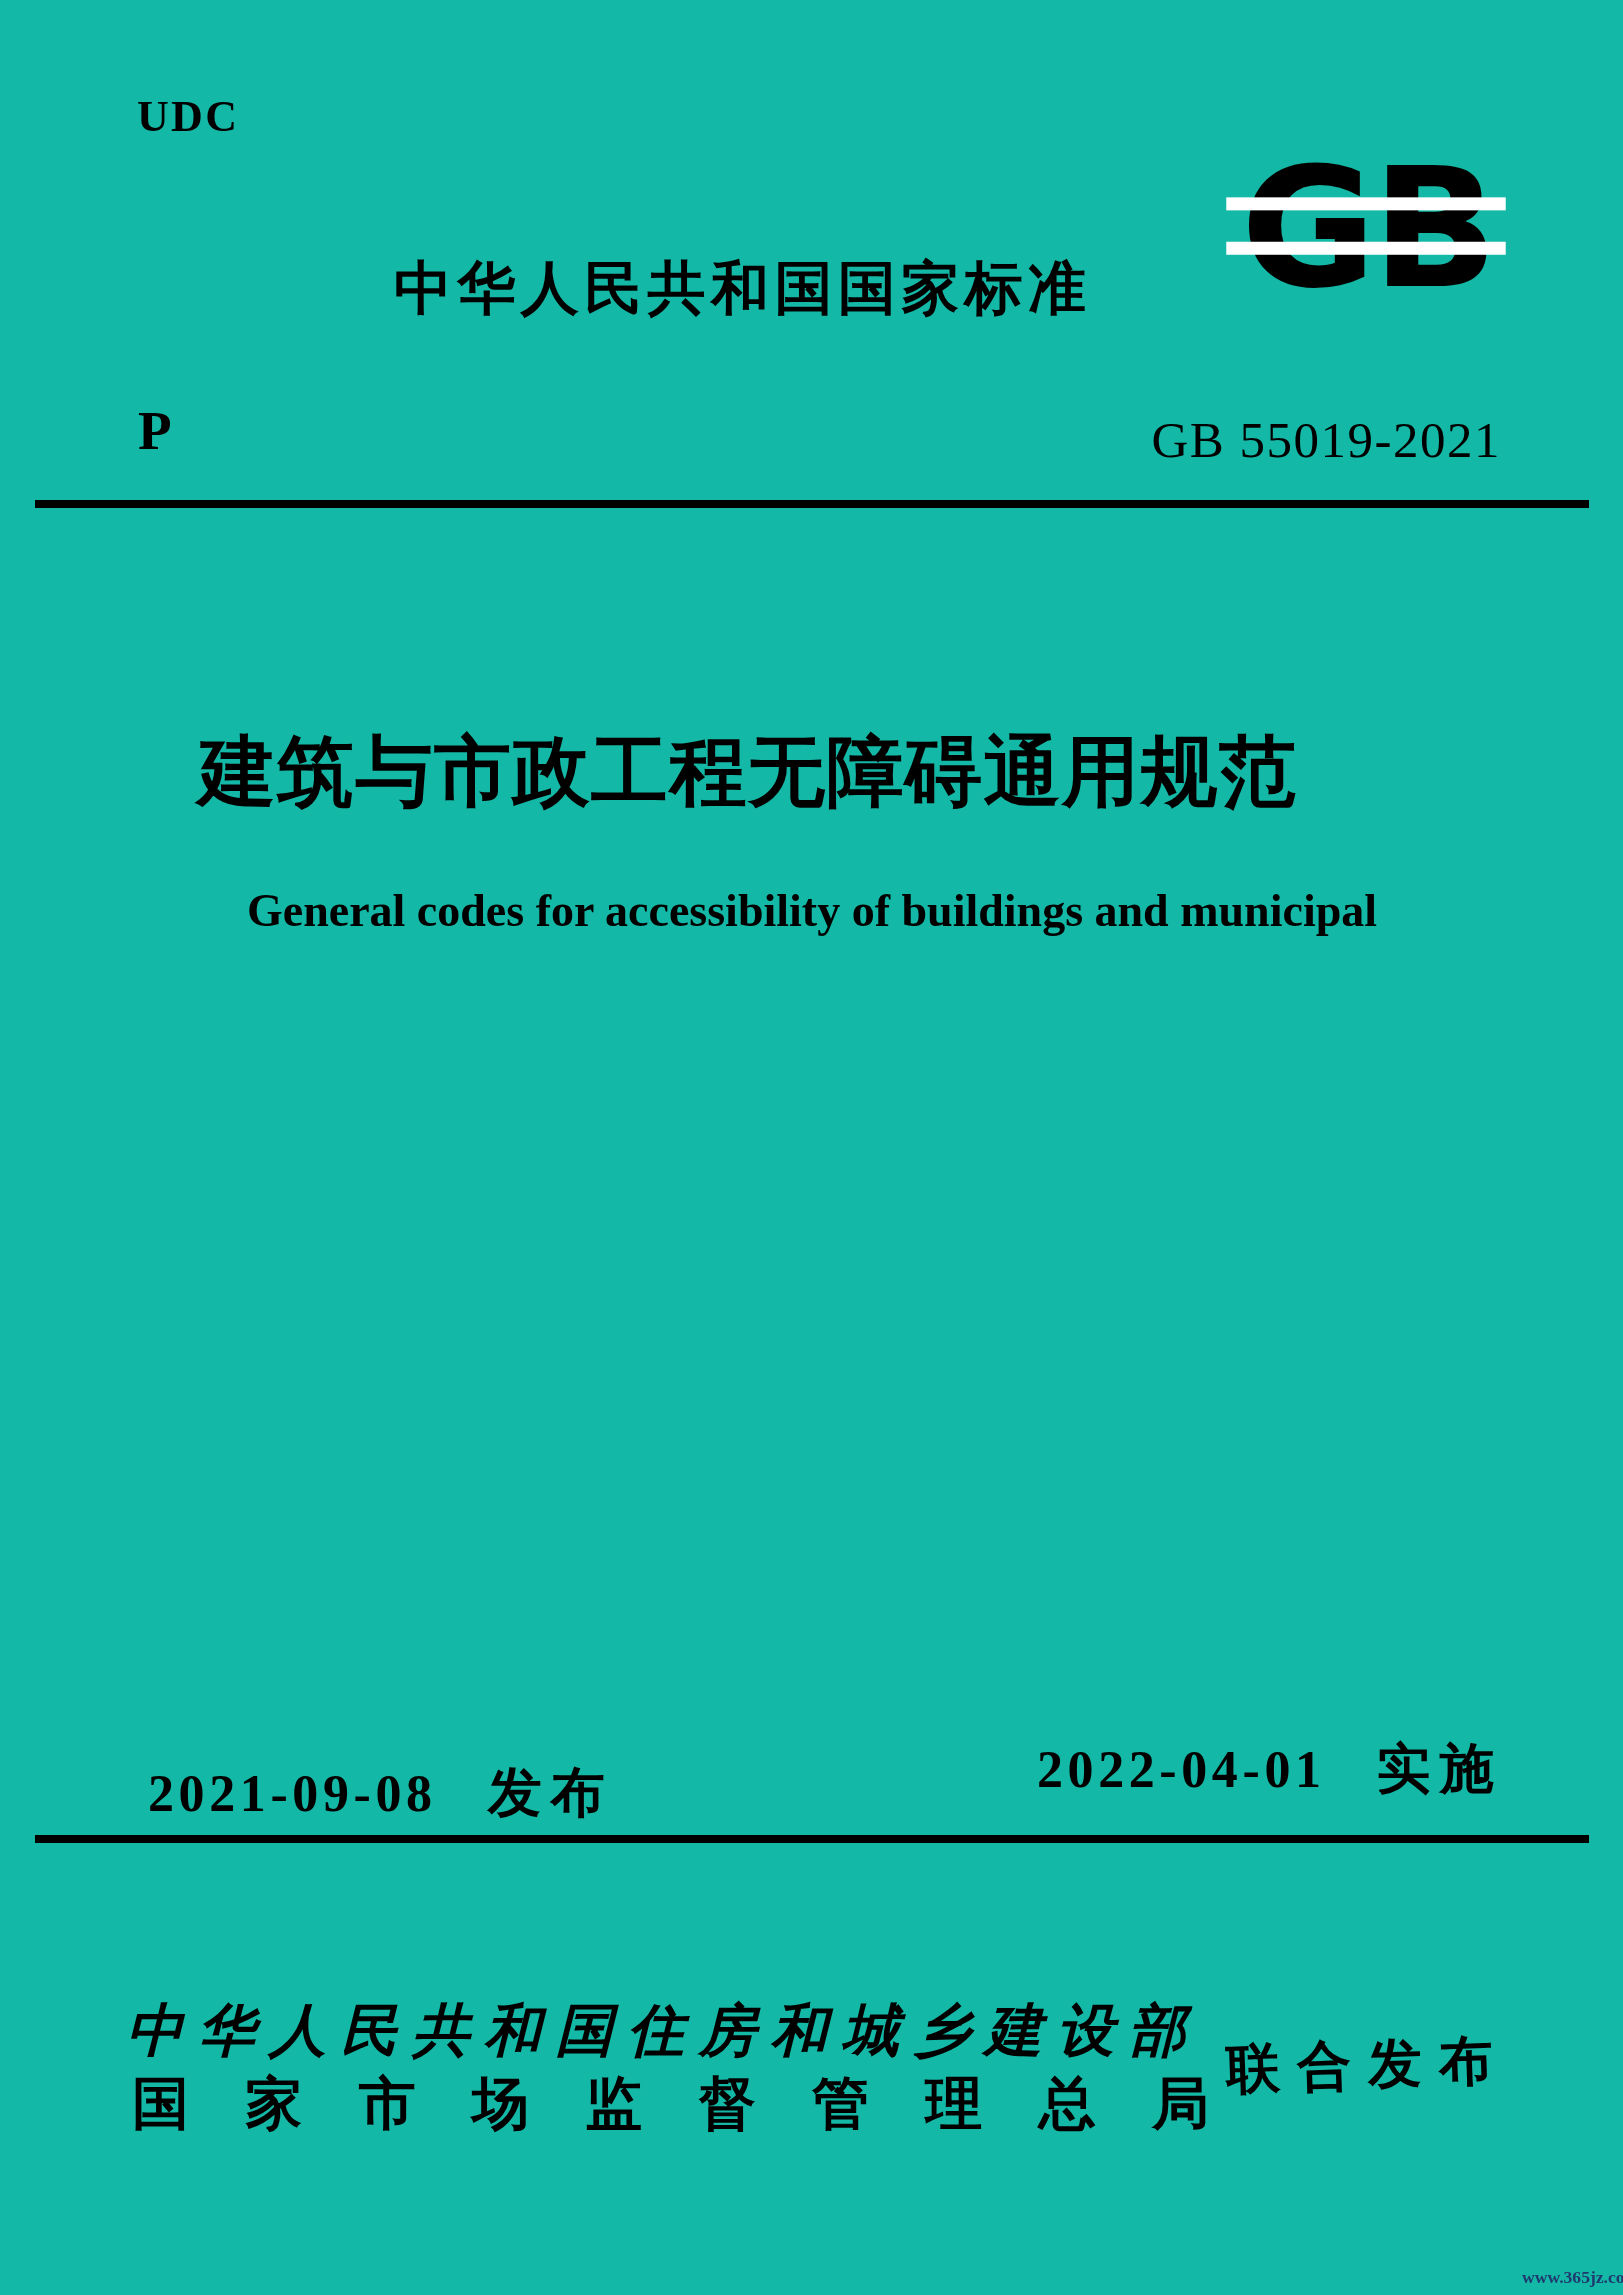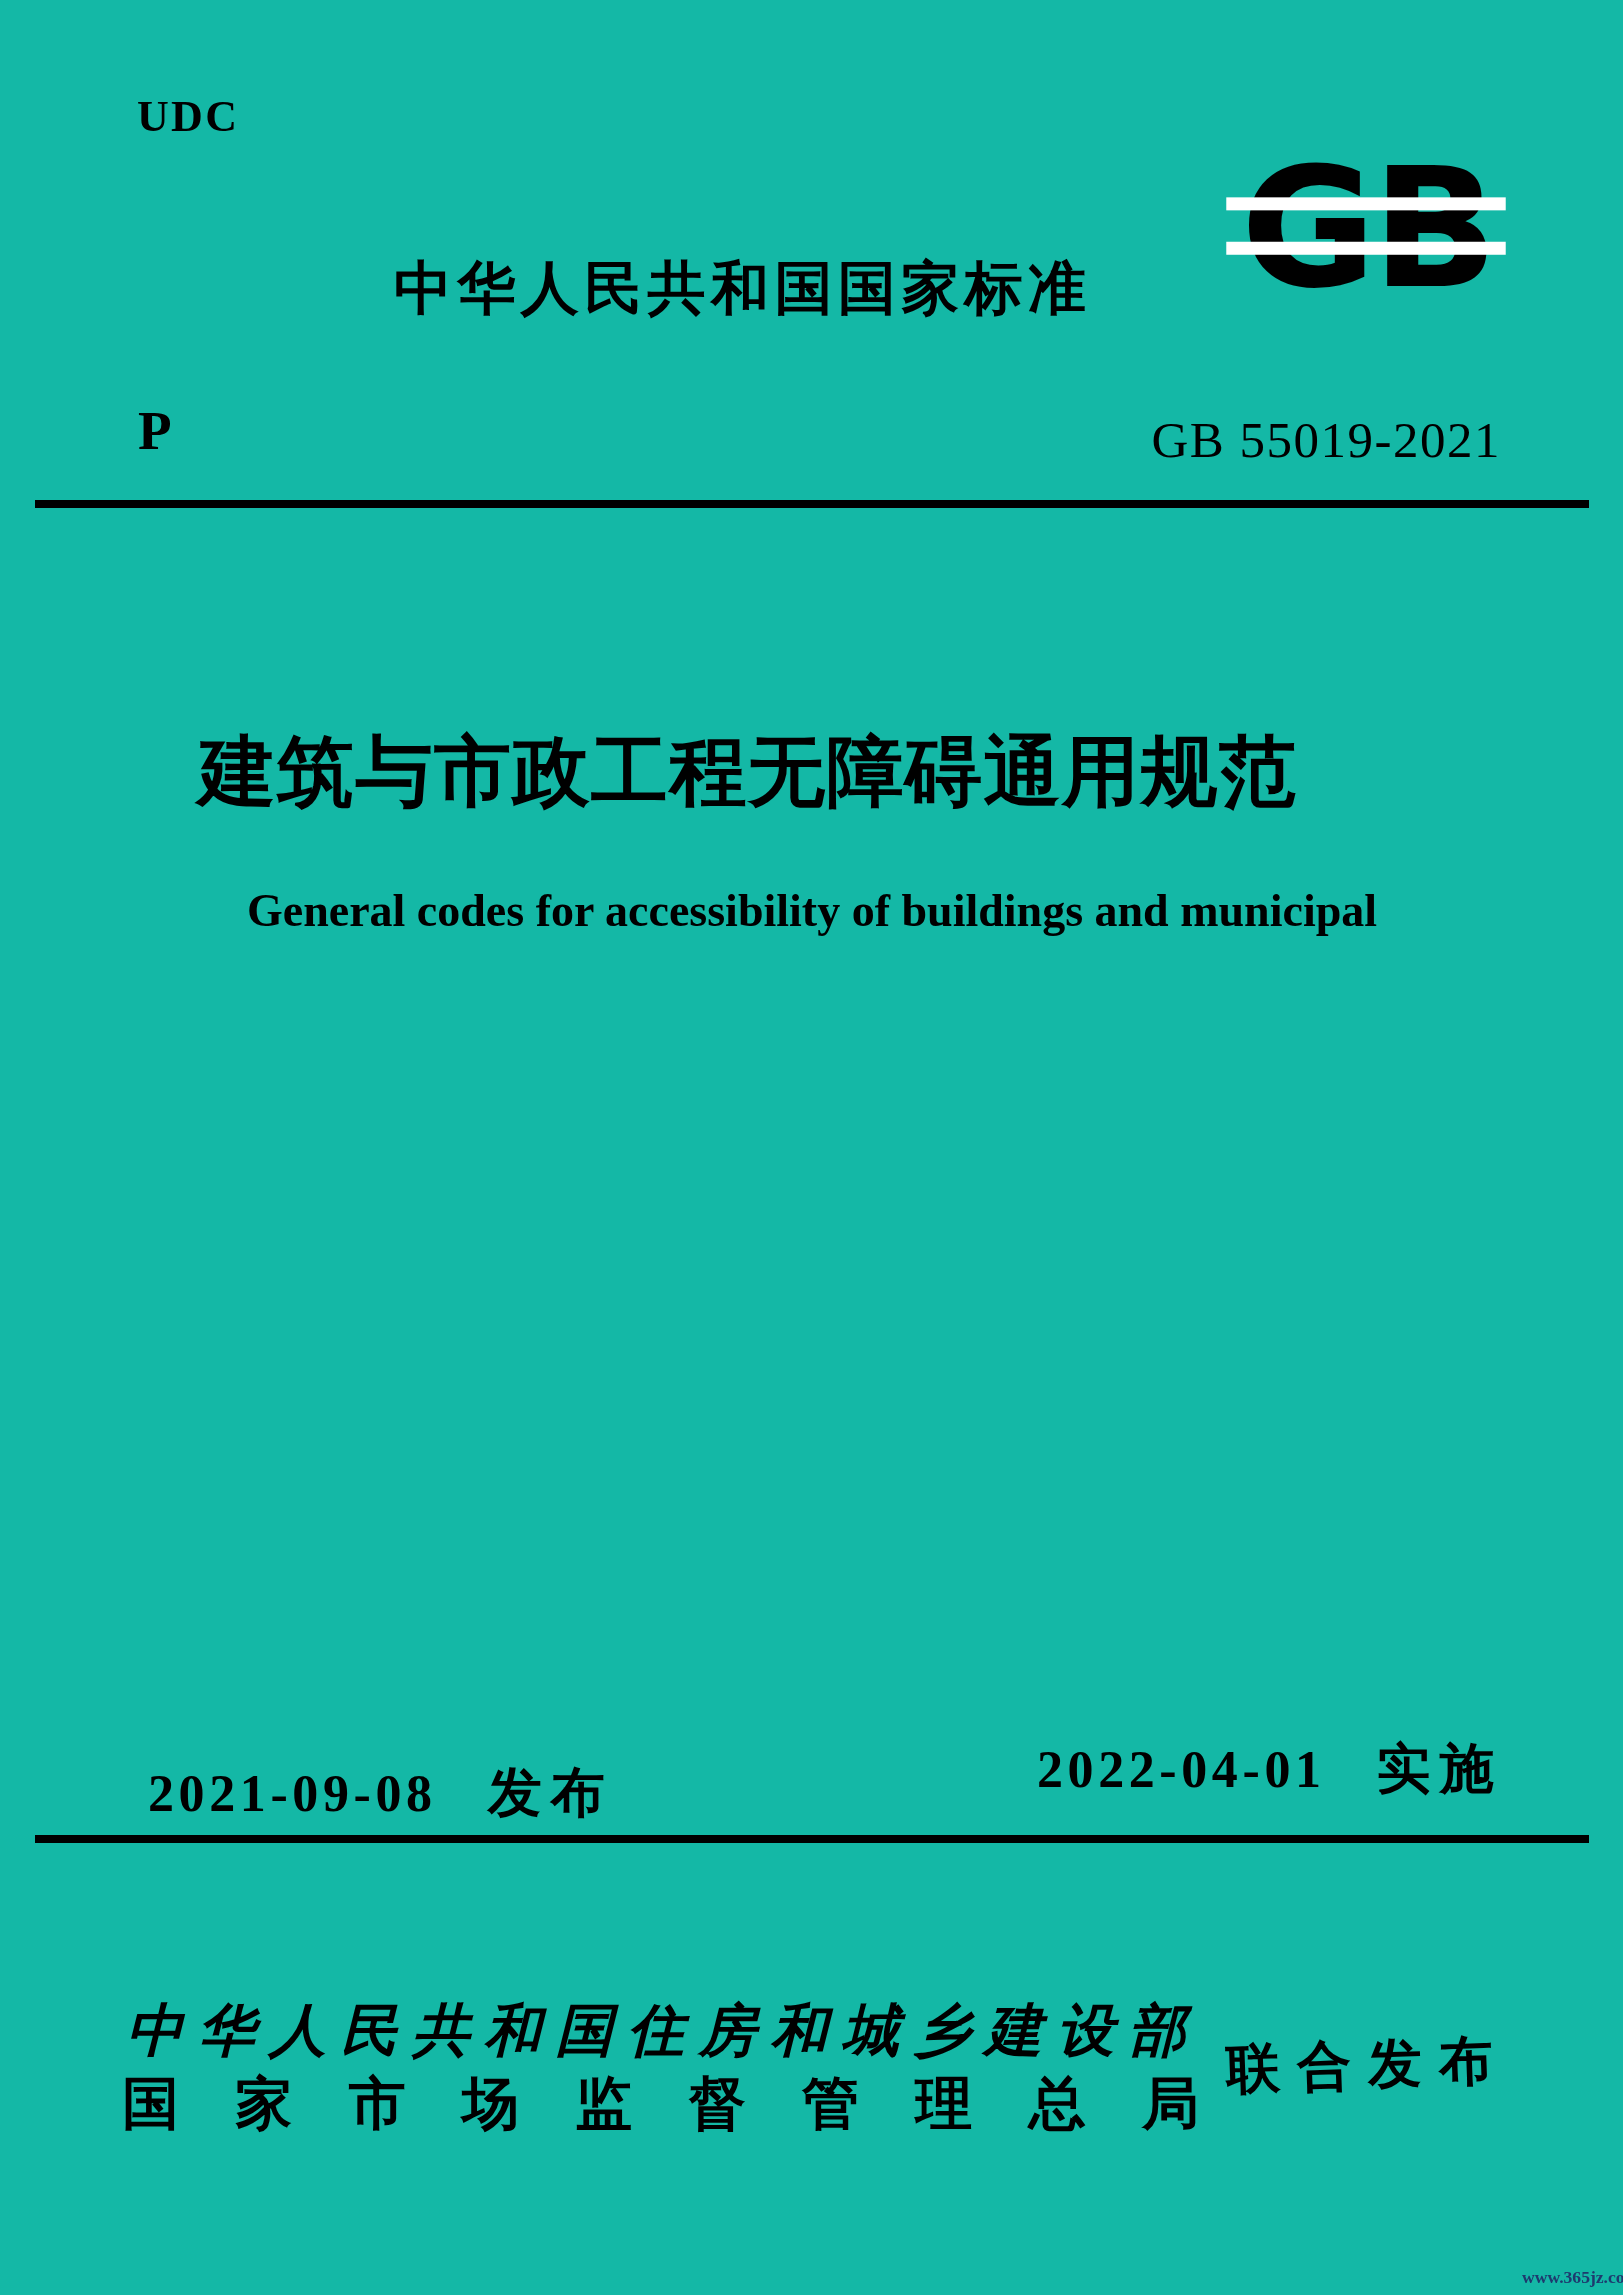--- a/index.html
+++ b/index.html
@@ -79,21 +79,21 @@
     margin-left:51px;
   }
   
   .publisher-line1{
     position:absolute;left:126px;top:1993px;
     font-weight:bold;font-size:57px;letter-spacing:14.6px;
     white-space:nowrap;
     font-style:italic;
   }
   .publisher-line2{
-    position:absolute;left:122px;top:2066px;width:1077px;
+    position:absolute;left:132px;top:2066px;width:1077px;
     font-weight:bold;font-size:57px;
     text-align:justify;text-align-last:justify;
   }
   .joint-label{
     position:absolute;left:1226px;top:2029px;
     font-weight:bold;font-size:54px;letter-spacing:17px;
     white-space:nowrap;
     transform:rotate(-2deg);
   }
   

